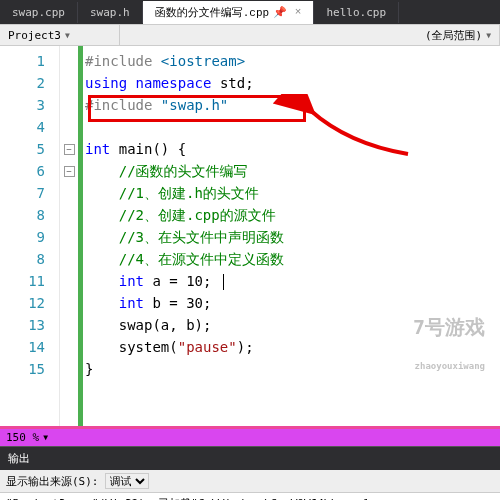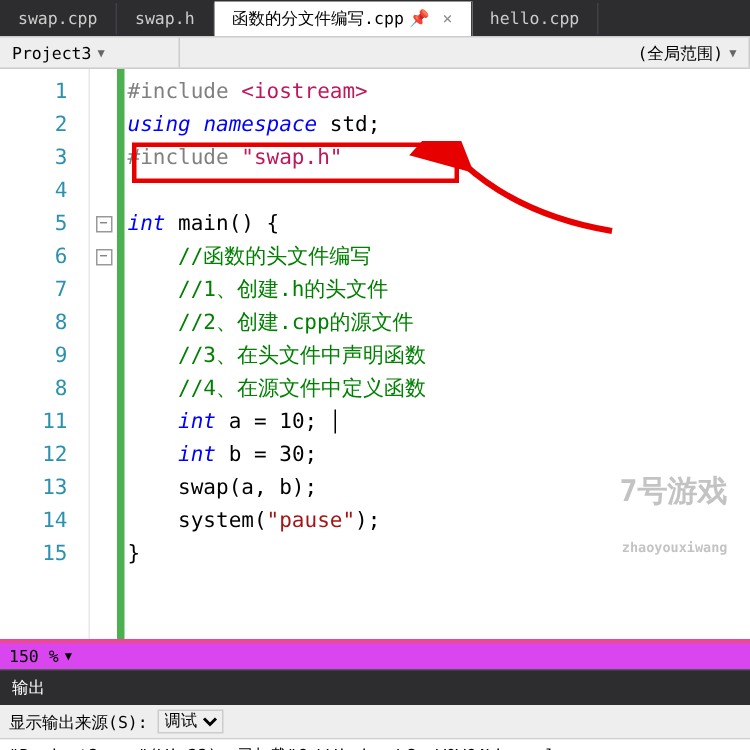--- a/index.html
+++ b/index.html
@@ -1,38 +1,38 @@
 <!DOCTYPE html>
 <html><head>
 <meta charset="utf-8">
 <style>
 * { margin: 0; padding: 0; box-sizing: border-box; }
 body { font-family: Consolas, 'Microsoft YaHei', monospace; font-size: 12px; background: #ffffff; overflow: hidden; width: 500px; height: 500px; }
 .tabs { display: flex; background: #2d2d30; color: #ccc; height: 24px; align-items: center; font-size: 11px; }
 .tab { padding: 4px 12px; cursor: pointer; border-right: 1px solid #3f3f46; display: flex; align-items: center; gap: 4px; }
-.tab.active { background: #fff; color: #000; }
+.tab.active { background: #fff; color: #000; font-family: Liberation Mono, monospace; }
 .tab .pin { color: #888; }
 .tab .close { color: #888; margin-left: 4px; }
 .toolbar { display: flex; background: #eee; height: 22px; align-items: center; border-top: 1px solid #ccc; border-bottom: 1px solid #ccc; font-size: 11px; justify-content: space-between; }
 .dd { display: flex; align-items: center; gap: 4px; padding: 0 8px; border-right: 1px solid #ccc; height: 100%; }
 .dd .arrow { font-size: 8px; color: #666; }
 .editor { display: flex; background: #fff; position: relative; height: 380px; overflow: hidden; }
 .gutter { width: 60px; background: #fff; text-align: right; color: #2b91af; font-size: 14px; border-right: 1px solid #e8e8e8; padding-top: 4px; }
 .gutter div { height: 22px; line-height: 22px; padding-right: 14px; }
 .fold { width: 18px; background: #fff; padding-top: 4px; }
 .fold div { height: 22px; display: flex; align-items: center; justify-content: center; }
 .foldbox { width: 11px; height: 11px; border: 1px solid #999; font-size: 9px; line-height: 9px; text-align: center; color: #666; cursor: pointer; }
 .greenbar { width: 5px; background: #4caf50; margin-right: 2px; }
 .code { flex: 1; font-size: 14px; padding-top: 4px; font-family: Consolas, 'SimSun', monospace; }
 .line { height: 22px; line-height: 22px; white-space: pre; }
-.kw { color: #0000ff; font-style: italic; }
+.kw { color: #0000ff; }
 .str { color: #a31515; }
 .cmt { color: #008000; }
 .inc { color: #808080; }
-.incstr { color: #be185d; }
+.incstr { color: #0369a1; }
 .txt { color: #000; }
 .cursor { display: inline-block; width: 1px; height: 16px; background: #000; vertical-align: middle; margin-left: 12px; }
 .highlight-box { position: absolute; border: 3px solid #e60000; left: 88px; top: 49px; width: 218px; height: 27px; pointer-events: none; }
 .arrow-svg { position: absolute; left: 248px; top: 48px; pointer-events: none; }
 .zoom { background: #d946ef; padding: 2px 6px; font-size: 11px; border-top: 3px solid #ec4899; display: flex; align-items: center; gap: 4px; height: 20px; }
 .output-hdr { background: #2d2d30; color: #fff; padding: 4px 8px; font-size: 11px; border-top: 1px solid #555; }
 .output-bar { background: #eee; padding: 3px 6px; font-size: 11px; border-bottom: 1px solid #ccc; display: flex; align-items: center; gap: 6px; }
 .output-bar select { font-size: 11px; border: 1px solid #ccc; }
 .output-txt { background: #fff; padding: 3px 6px; font-size: 11px; font-family: 'SimSun', monospace; height: 18px; overflow: hidden; }
 .watermark { position: absolute; right: 15px; bottom: 55px; opacity: 0.5; font-size: 20px; color: #888; font-weight: bold; pointer-events: none; text-align: right; }

